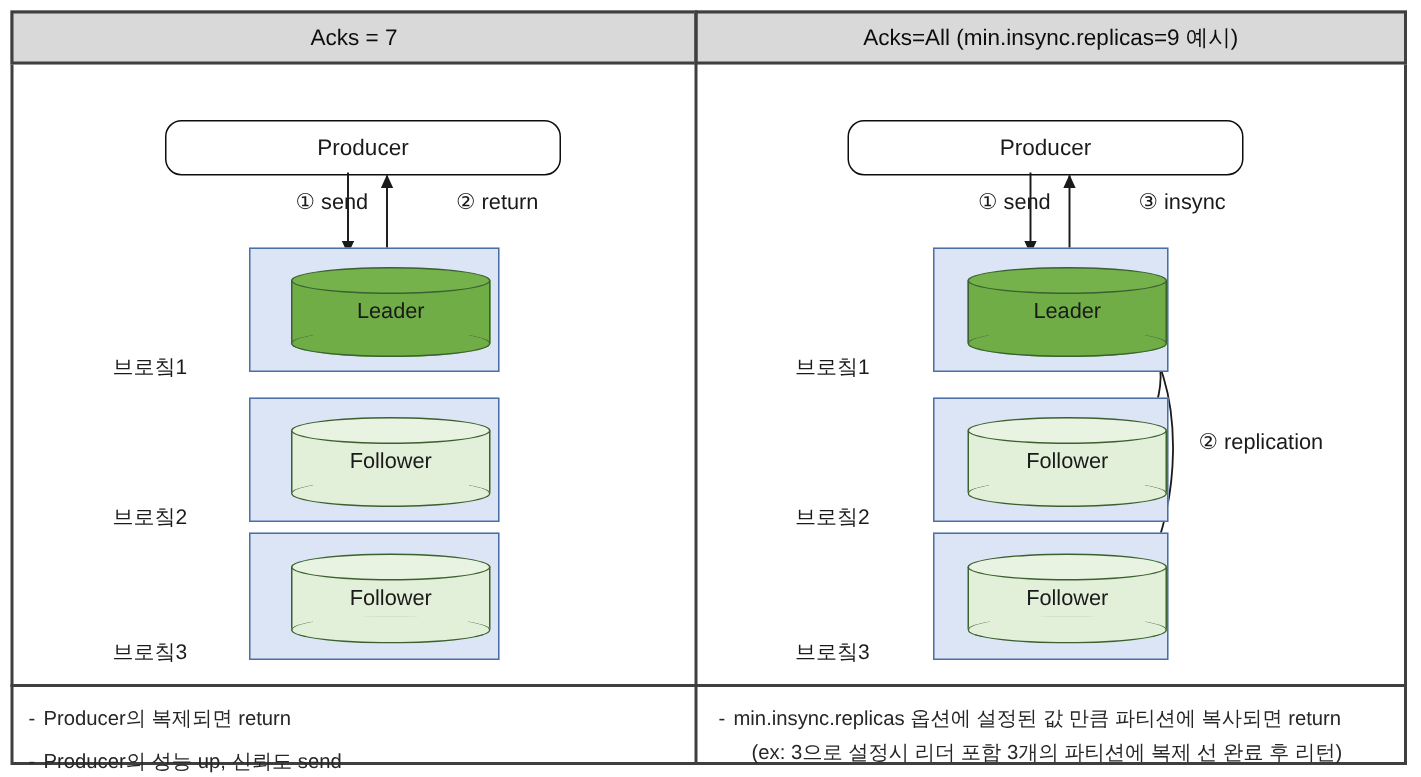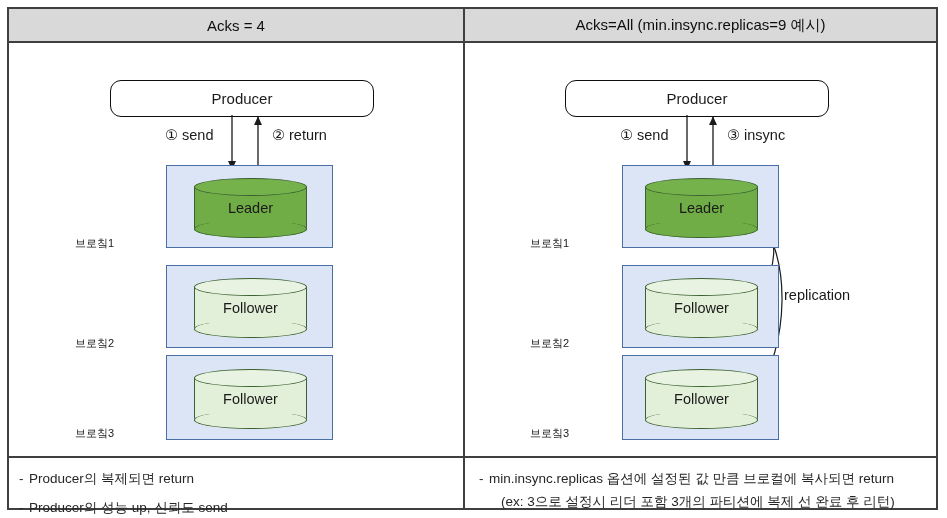--- a/index.html
+++ b/index.html
@@ -17,53 +17,53 @@
   .hdiv{position:absolute;left:7px;top:456px;width:931px;height:2px;background:#3f3f3f;}
 
   .panel{position:absolute;top:43px;height:413px;}
   .panel-l{left:7px;width:456px;}
   .panel-r{left:465px;width:473px;}
 
   .producer{position:absolute;border:1.6px solid #0d0d0d;border-radius:11px;background:#ffffff;
             display:flex;align-items:center;justify-content:center;font-size:15px;color:#1a1a1a;}
 
   .broker-box{position:absolute;background:#dbe5f5;border:1.6px solid #4a6fa5;box-sizing:border-box;}
-  .broker-label{position:absolute;font-size:11px;color:#1a1a1a;white-space:nowrap;}
+  .broker-label{position:absolute;font-size:14px;color:#1a1a1a;white-space:nowrap;}
 
-  .cyl{position:absolute;}
+  .cyl{position:absolute;padding-left:20px;}
   .cyl .body{position:absolute;left:0;right:0;top:9px;bottom:9px;border-left:1.4px solid #3b6130;border-right:1.4px solid #3b6130;box-sizing:border-box;}
   .cyl .top{position:absolute;left:0;right:0;top:0;height:18px;border:1.4px solid #3b6130;border-radius:50%;box-sizing:border-box;}
   .cyl .bot{position:absolute;left:0;right:0;bottom:0;height:18px;border:1.4px solid #3b6130;border-radius:50%;box-sizing:border-box;border-top:none;}
   .cyl .cap{position:absolute;left:0;right:0;bottom:0;height:18px;border-radius:50%;box-sizing:border-box;}
   .cyl .txt{position:absolute;left:0;right:0;top:50%;transform:translateY(-50%);text-align:center;font-size:14.5px;color:#1a1a1a;z-index:3;}
   .cyl.leader .body,.cyl.leader .cap{background:#70ad47;}
   .cyl.leader .top{background:#75b24b;}
   .cyl.follower .body,.cyl.follower .cap{background:#e2efd9;}
   .cyl.follower .top{background:#e8f3e1;}
 
-  .arrow-label{position:absolute;font-size:14.5px;color:#1a1a1a;white-space:nowrap;}
+  .arrow-label{position:absolute;font-size:14.5px;color:#1a1a1a;white-space:nowrap;margin-left:32px;}
 
   svg.overlay{position:absolute;left:0;top:0;width:100%;height:100%;overflow:visible;pointer-events:none;}
 
   .notes{position:absolute;top:460px;height:56px;font-size:13.5px;color:#262626;}
   .notes-l{left:7px;width:452px;}
   .notes-r{left:467px;width:470px;}
   .note-row{display:flex;align-items:flex-start;margin:9px 0 0 0;line-height:1.45;}
   .note-dash{width:22px;flex:0 0 22px;text-align:left;padding-left:12px;box-sizing:border-box;}
   .note-txt{flex:1;}
   .note-sub{margin:3px 0 0 34px;line-height:1.45;}
 </style>
 </head>
 <body>
 
 <div class="stage">
 
   <div class="frame"></div>
 
-  <div class="hdr hdr-l">Acks = 4</div>
+  <div class="hdr hdr-l">Acks = 7</div>
   <div class="hdr hdr-r">Acks=All (min.insync.replicas=9 예시)</div>
 
   <div class="vdiv"></div>
   <div class="hdiv"></div>
 
   <div class="panel panel-l">
 
     <div class="producer" style="left:103px;top:37px;width:262px;height:35px;">Producer</div>
 
     <div class="arrow-label" style="left:158px;top:84px;">① send</div>
@@ -175,18 +175,18 @@
     </div>
     <div class="note-row">
       <span class="note-dash">-</span>
       <span class="note-txt">Producer의 성능 up, 신뢰도 send</span>
     </div>
   </div>
 
   <div class="notes notes-r">
     <div class="note-row">
       <span class="note-dash">-</span>
-      <span class="note-txt">min.insync.replicas 옵션에 설정된 값 만큼 브로컬에 복사되면 return</span>
+      <span class="note-txt">min.insync.replicas 옵션에 설정된 값 만큼 파티션에 복사되면 return</span>
     </div>
     <div class="note-sub">(ex: 3으로 설정시 리더 포함 3개의 파티션에 복제 선 완료 후 리턴)</div>
   </div>
 
 </div>
 
 </body></html>

